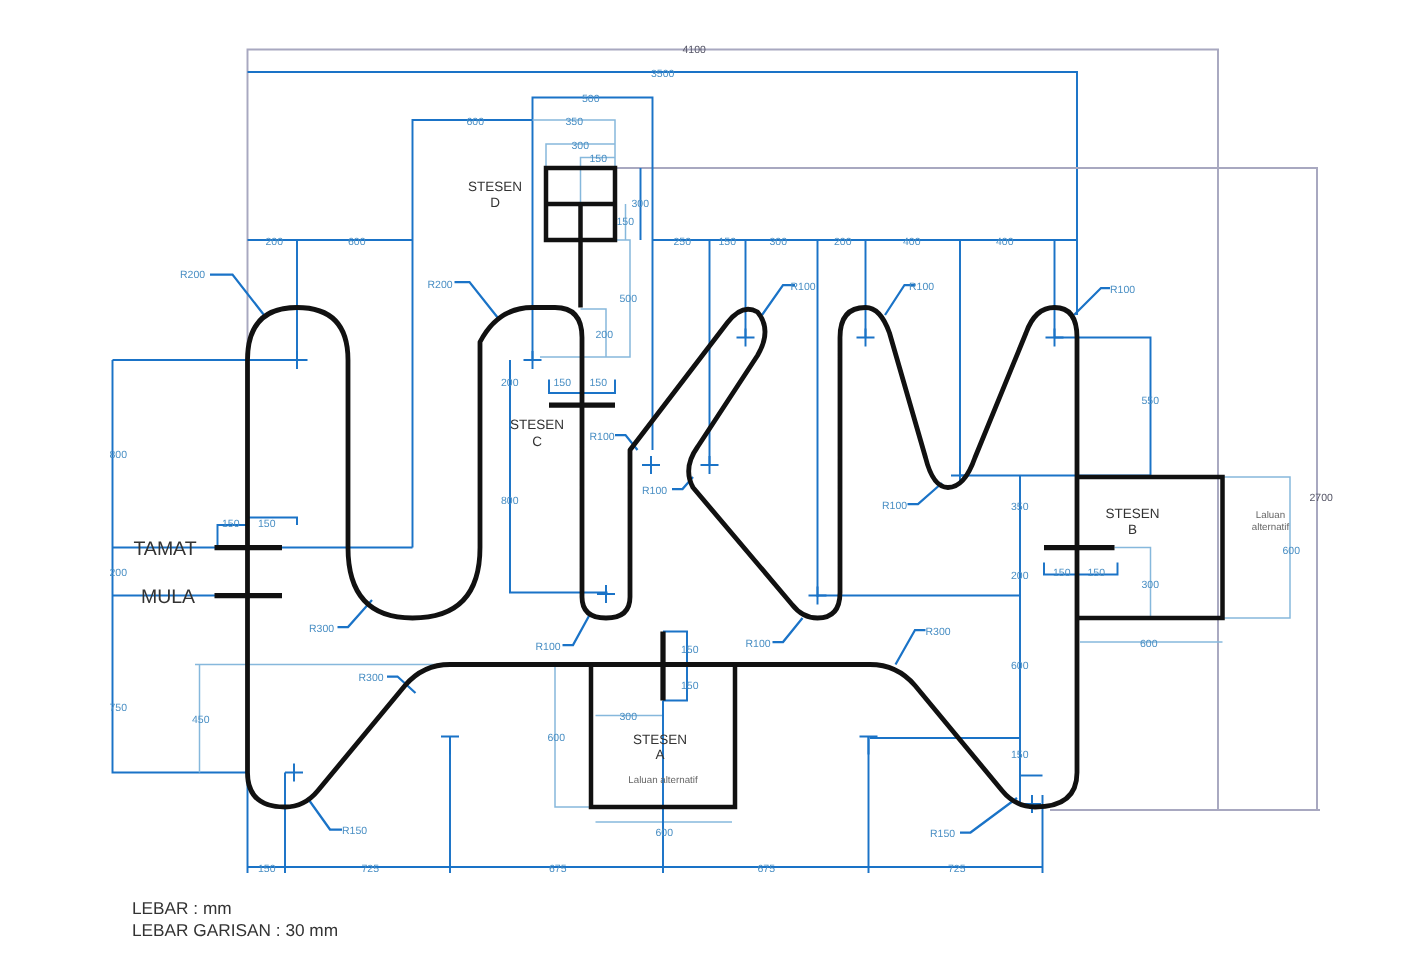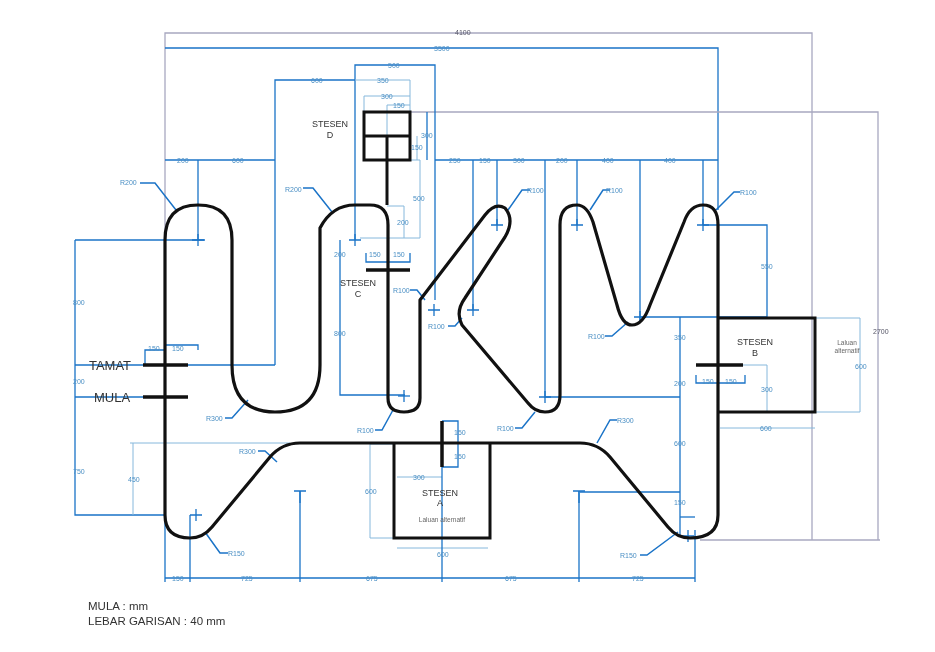--- a/index.html
+++ b/index.html
@@ -255,14 +255,14 @@
     <text class="dtext" x="357" y="433">R100</text>
     <text class="dtext" x="497" y="431">R100</text>
     <text class="dtext" x="206" y="421">R300</text>
     <text class="dtext" x="239" y="454">R300</text>
     <text class="dtext" x="617" y="423">R300</text>
     <text class="dtext" x="228" y="556">R150</text>
     <text class="dtext" x="620" y="558">R150</text>
   </g>
 </svg>
 
-<div class="note" style="top:600px;">MULA : mm</div>
-<div class="note" style="top:615px;">LEBAR GARISAN : 40 mm</div>
+<div class="note" style="top:600px;">LEBAR : mm</div>
+<div class="note" style="top:615px;">LEBAR GARISAN : 30 mm</div>
 
 </body></html>

